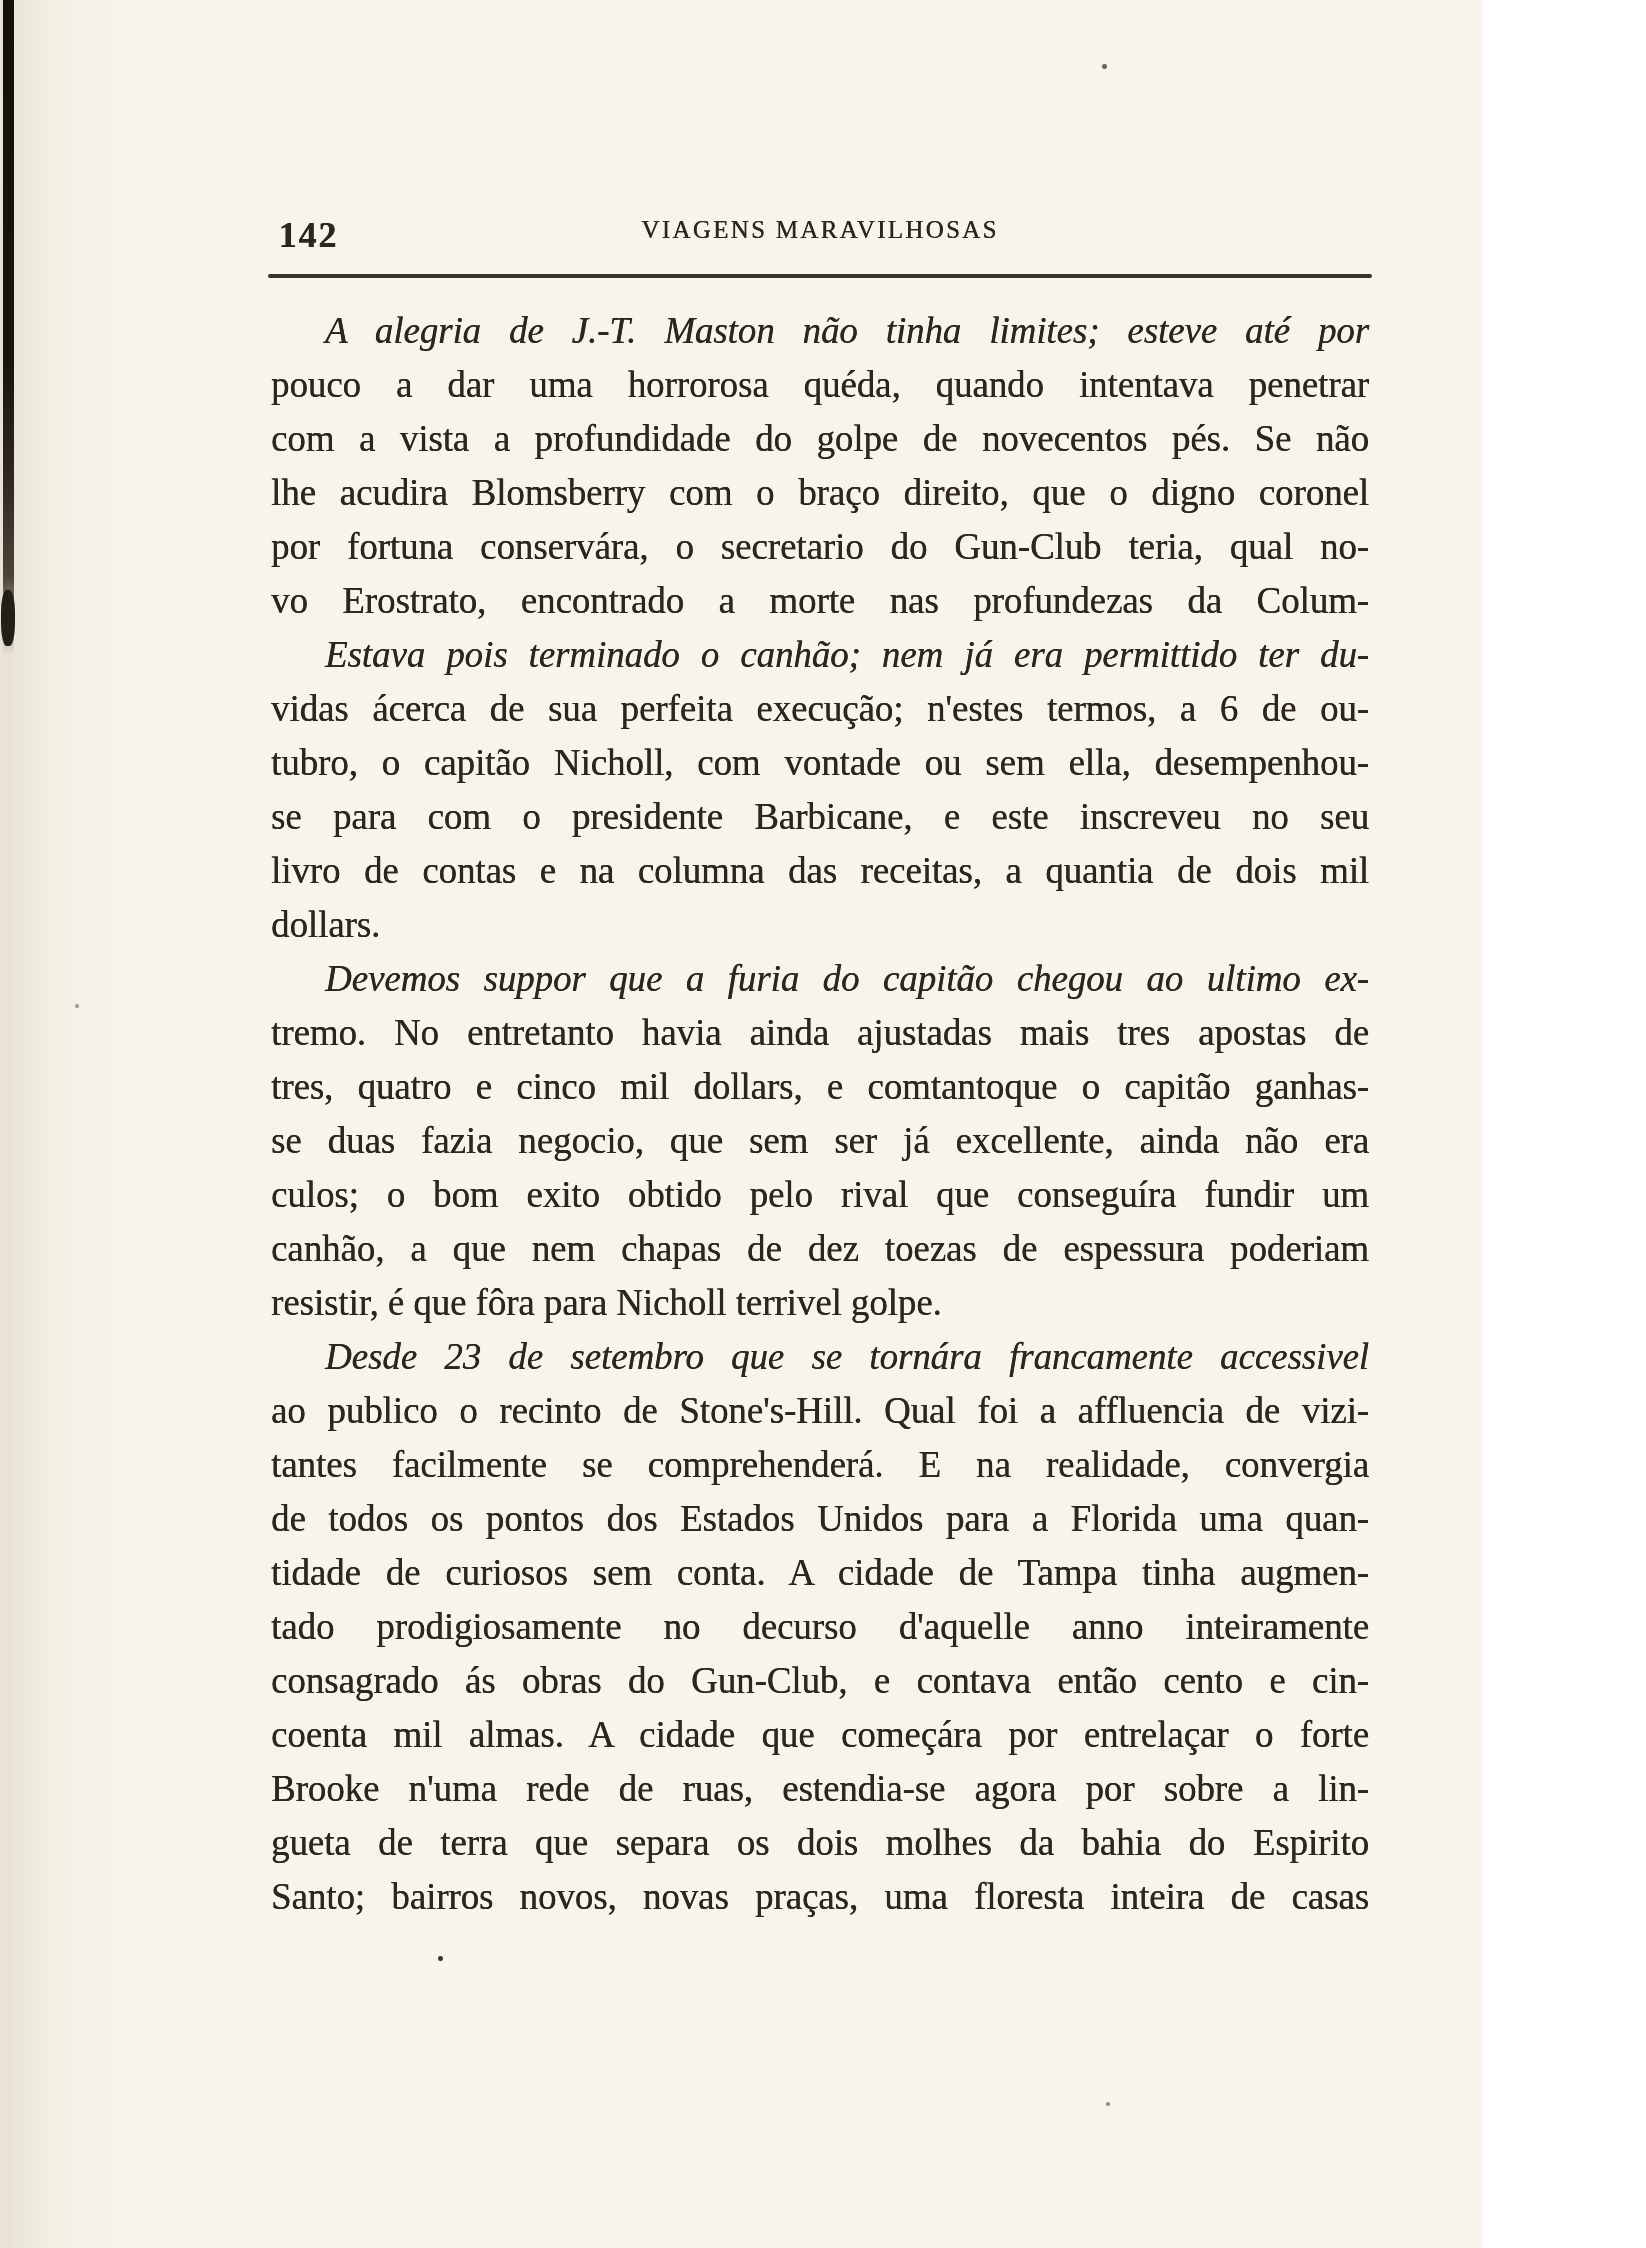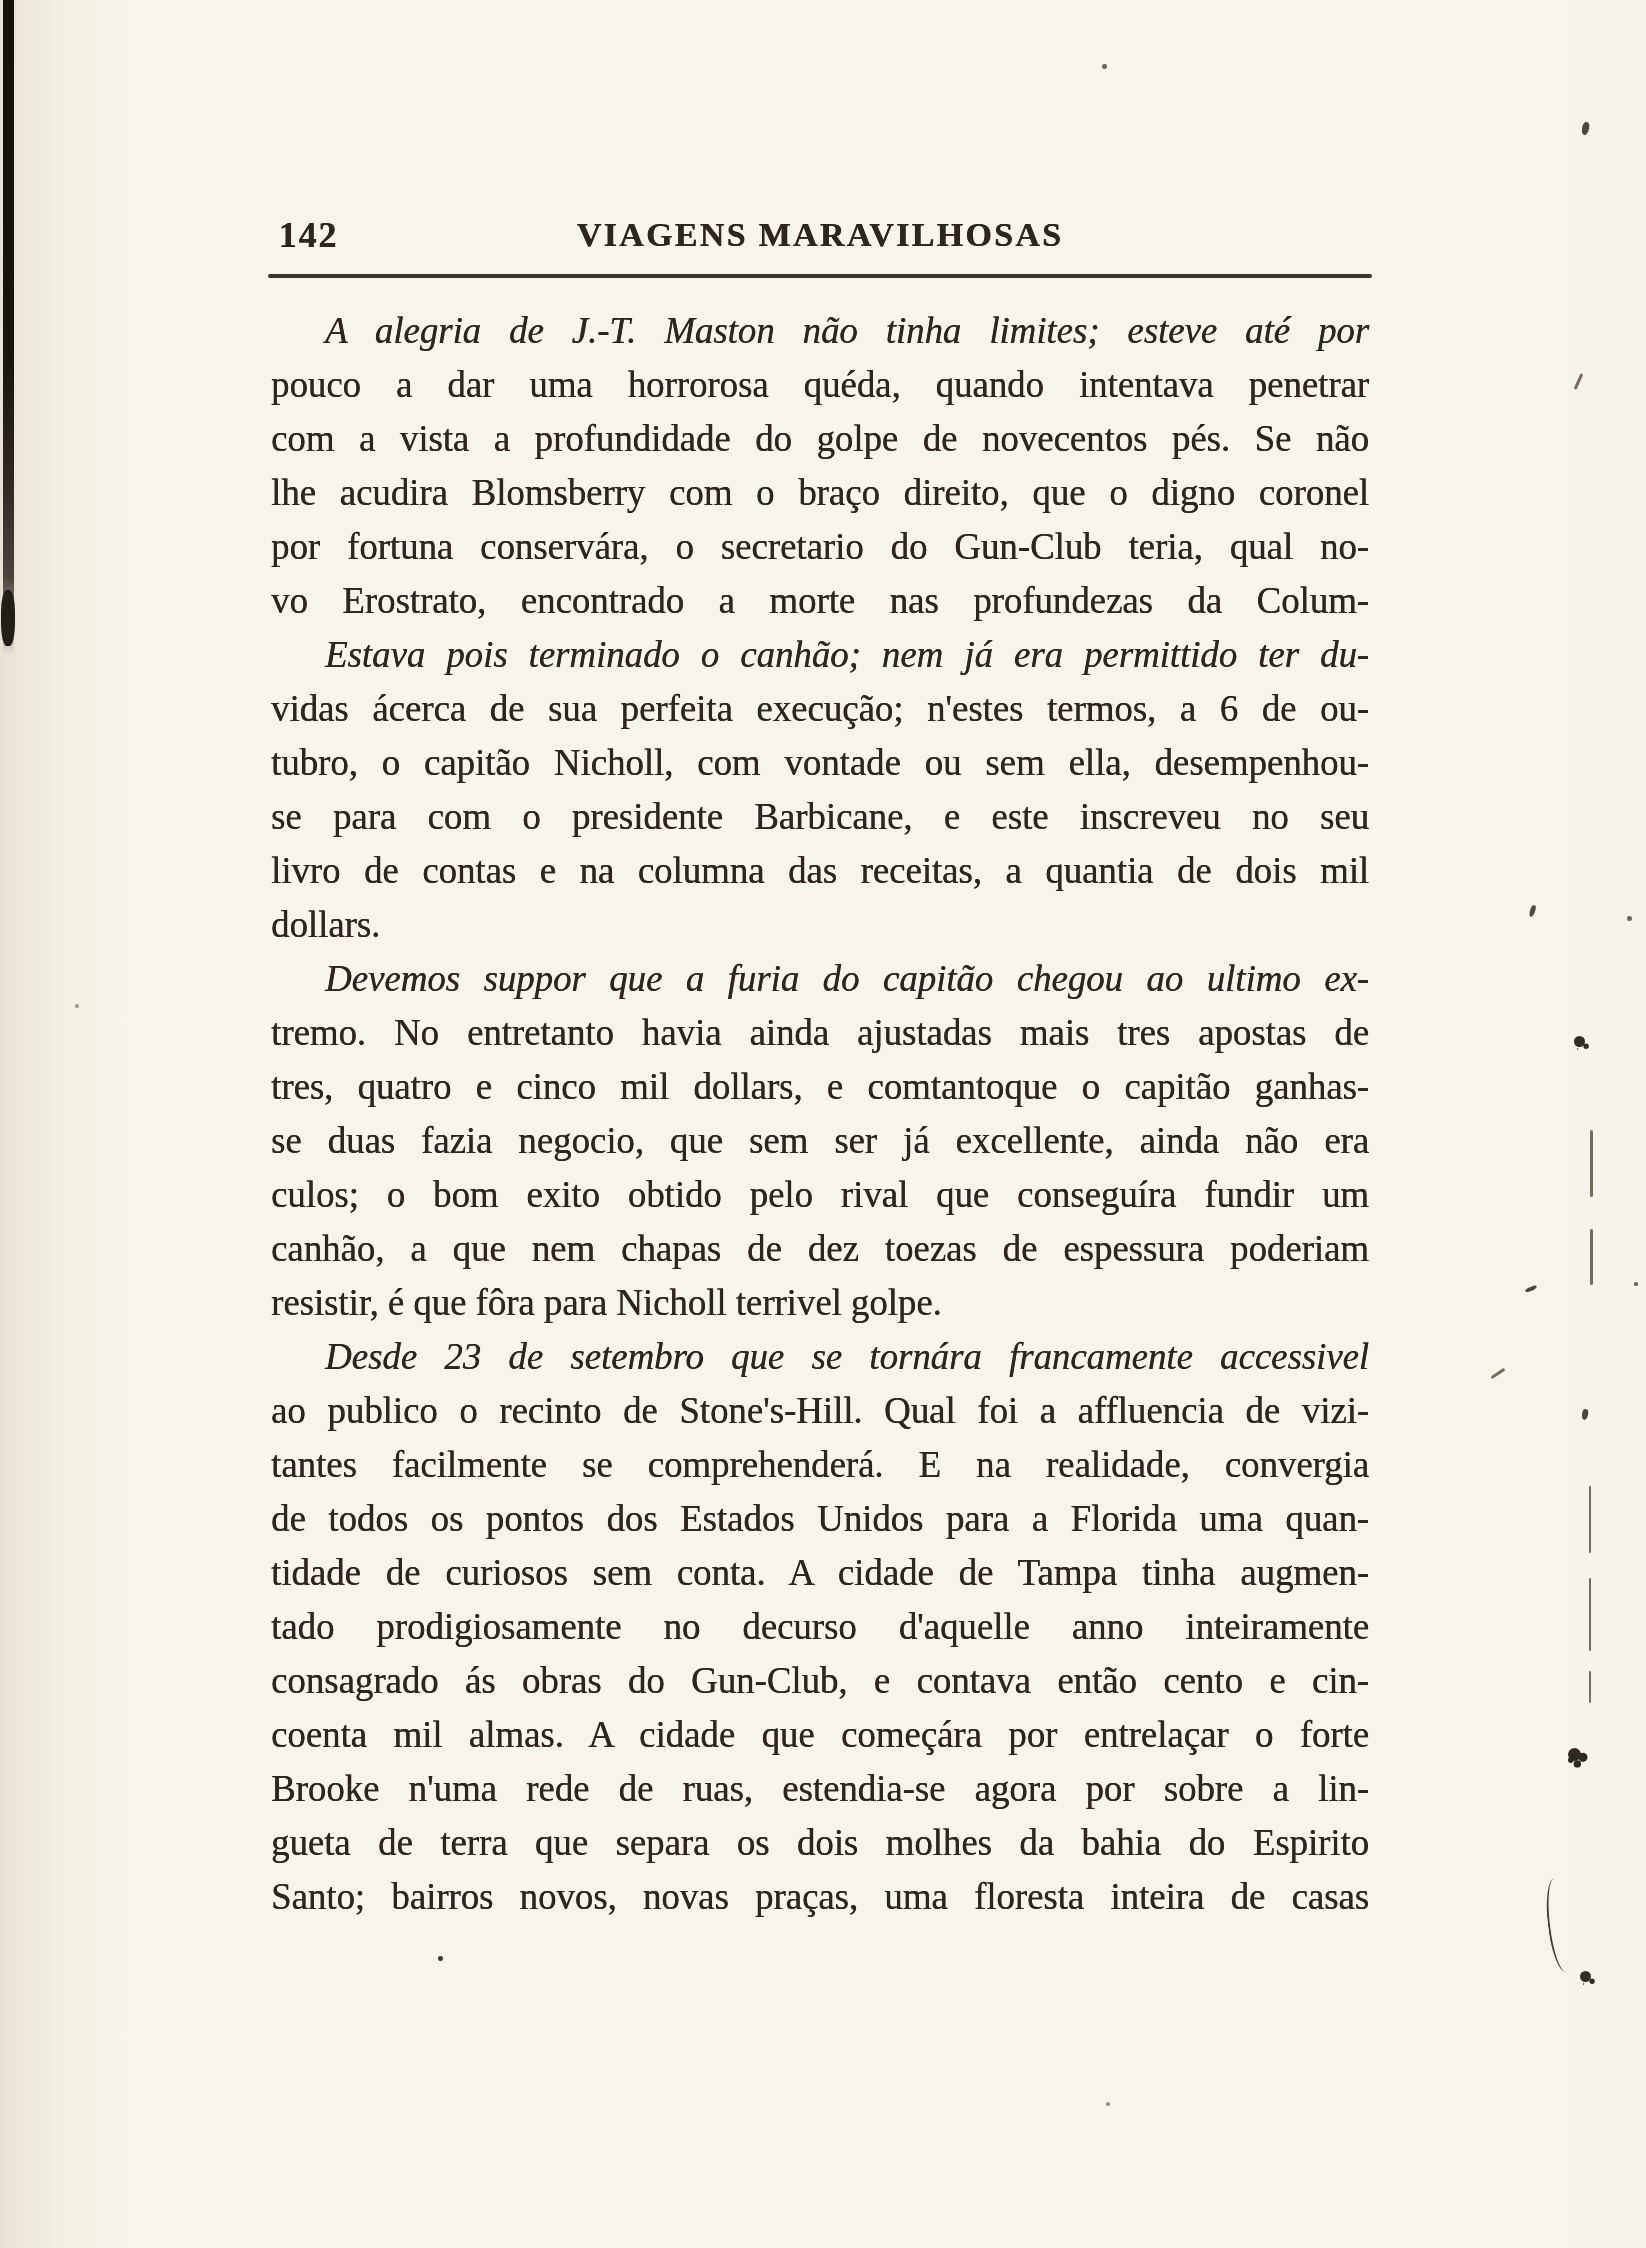--- a/index.html
+++ b/index.html
@@ -1,37 +1,37 @@
 <!DOCTYPE html>
 <html style="font-size:15px"><head>
 <meta charset="utf-8">
 <style>
   * { margin:0; padding:0; box-sizing:border-box; }
   html,body { width:1646px; height:2249px; }
   body { font-family:"Liberation Serif","DejaVu Serif",serif; }
 
   .scan {
-    position:relative; width:1646px; height:2249px; overflow:hidden;
+    position:relative; width:1482px; height:2249px; overflow:hidden;
     background:
       linear-gradient(90deg, #e7e2d3 0px, #f2efe3 52px, #f7f4ec 141px, #f7f4ec 1499px, #f5f2e9 1646px);
     color:#2c261f;
   }
 
   
   .page-header {
     position:absolute; left:271px; top:212px; width:1098px; height:45px;
   }
   .page-number {
     position:absolute; left:7.5px; top:1.9px;
     font-size:36px; font-weight:bold; letter-spacing:1.9px;
     text-shadow:0.4px 0 currentColor;
   }
   .running-title {
     position:absolute; left:0; right:0; top:3.7px; text-align:center;
-    font-size:34px; font-weight:bold; letter-spacing:2.3px;
+    font-size:25px; font-weight:normal; letter-spacing:2.3px;
     text-shadow:0.4px 0 currentColor;
   }
   .header-rule {
     position:absolute; left:268px; top:274px; width:1104px; height:3.7px;
     background:#3a332b; border-radius:1.9px;
   }
 
   
   .text-block {
     position:absolute; left:271px; top:304px; width:1098px;

